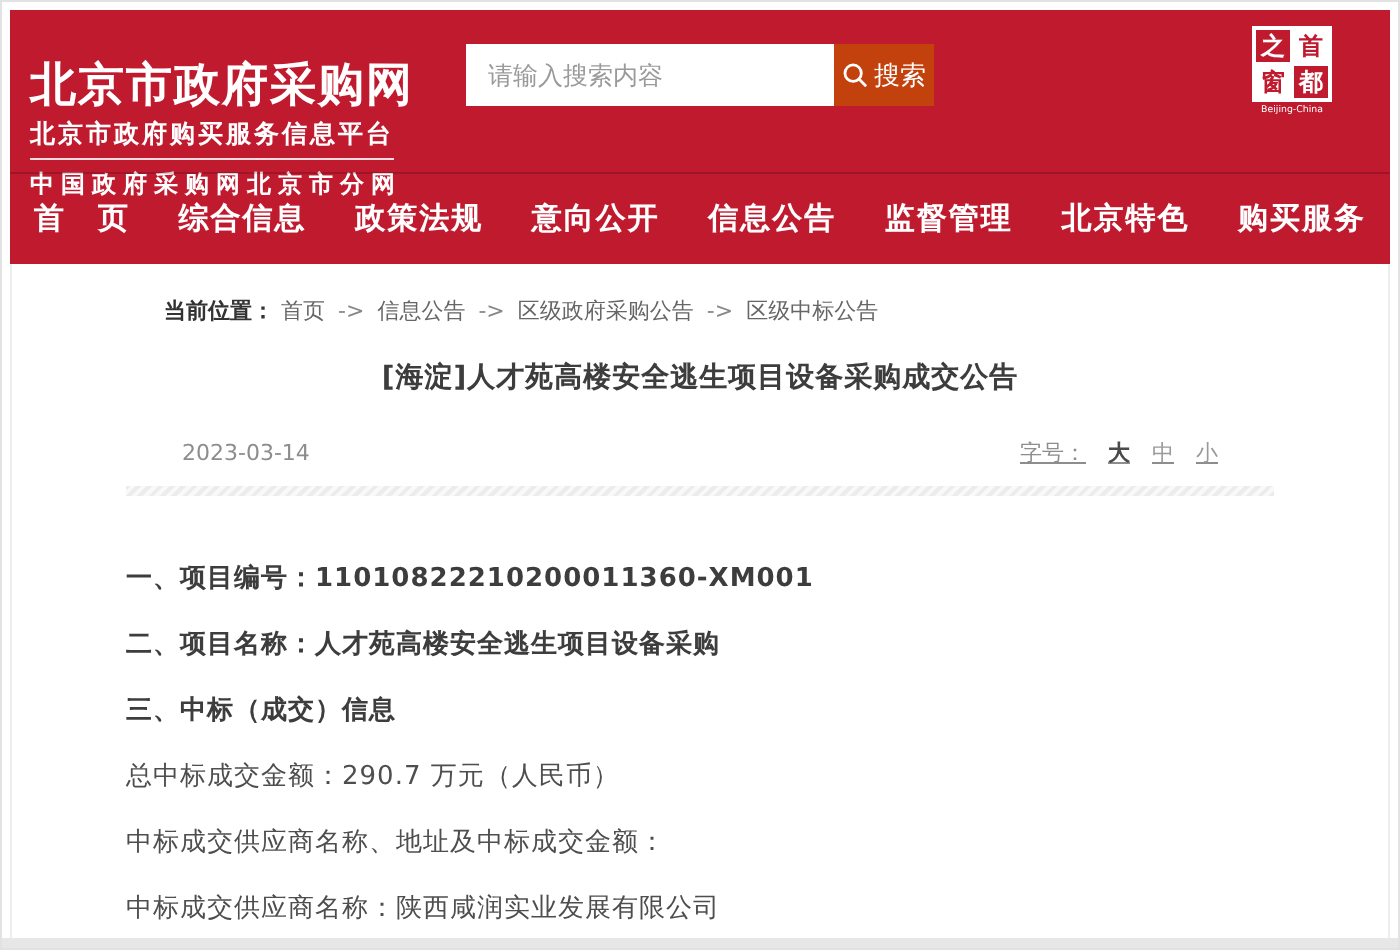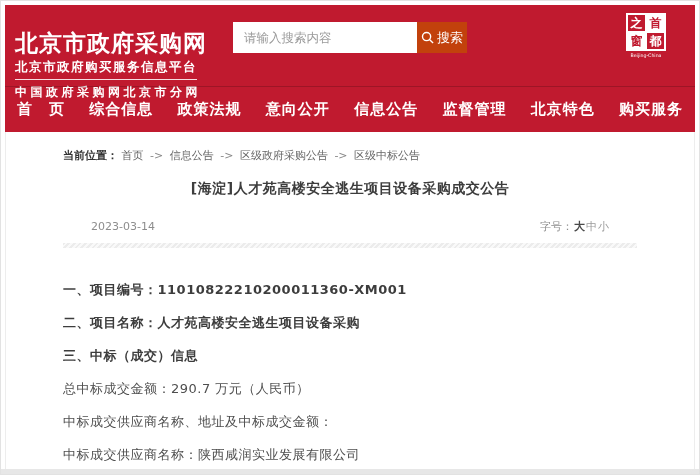--- a/index.html
+++ b/index.html
@@ -47,31 +47,31 @@
               display:flex; align-items:center; justify-content:space-between;
               padding:0 12px; }
   .nav-item { color:#fff; font-size:15px; font-weight:bold; text-decoration:none;
               letter-spacing:1px; cursor:pointer; }
 
   
   .content { position:absolute; left:4px; right:4px; top:131px; bottom:5px;
              background:#fff; border-left:1px solid #ededed; border-right:1px solid #ededed;
              padding:0 57px; overflow:hidden; }
 
-  .breadcrumb { margin-top:16px; font-size:11px; color:#666; }
+  .breadcrumb { margin-top:16px; font-size:11px; color:#666;margin-left:19px; }
   .breadcrumb-label { font-weight:bold; color:#333; }
   .crumb { color:#666; text-decoration:none; cursor:pointer; }
   .crumb-sep { color:#888; margin:0 3px; }
 
   .article-title { margin-top:17px; text-align:center; font-size:14px; font-weight:bold;
                    color:#3d3d3d; letter-spacing:0.5px; }
 
   .meta-row { margin-top:21px; display:flex; justify-content:space-between;
               padding:0 28px 0 28px; font-size:11px; color:#8d8d8d; align-items:center; }
-  .font-size-ctl { display:flex; align-items:center; gap:1px; }
+  .font-size-ctl { display:flex; align-items:center; gap:11px;text-decoration:underline; }
   .fs-label { color:#8d8d8d; }
   .fs-opt { color:#9a9a9a; cursor:pointer; }
   .fs-opt.active { color:#4a4a4a; font-weight:bold; }
 
   .divider { margin-top:9px; height:5px;
              background:repeating-linear-gradient(-45deg,#ececec 0 2px,#f9f9f9 2px 4px); }
 
   .article-body { margin-top:35px; }
   .para { font-size:13px; line-height:13px; margin-bottom:20px; color:#4e4e4e;
           letter-spacing:0.5px; }

